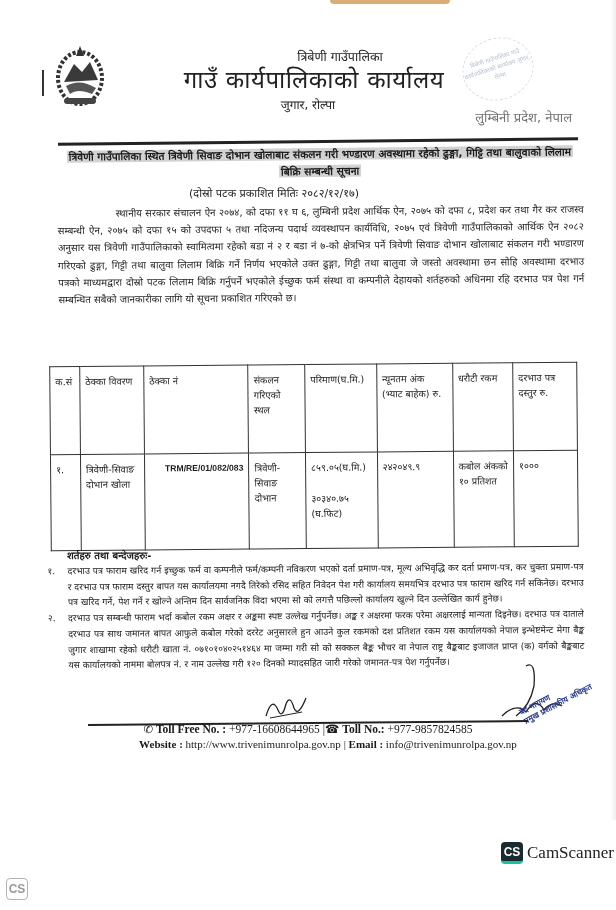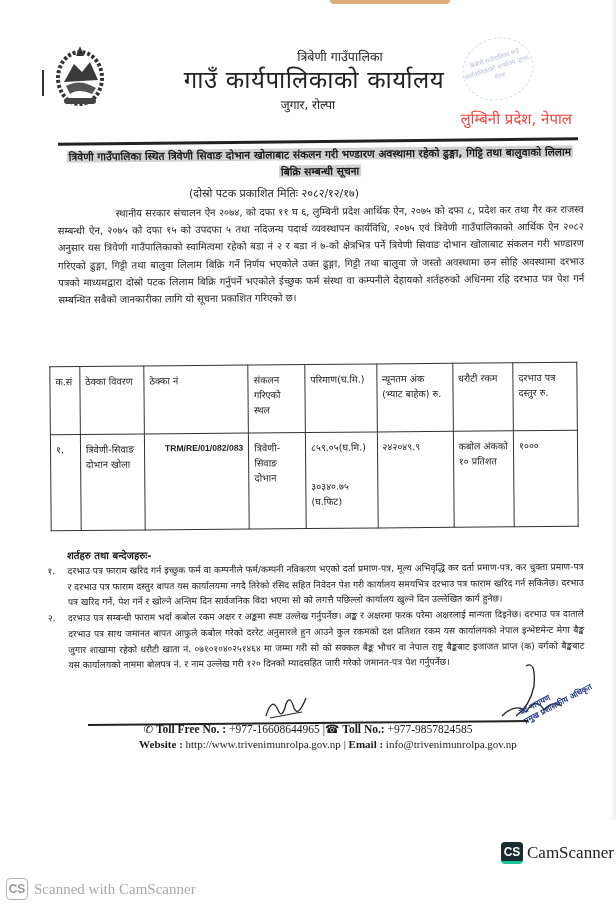--- a/index.html
+++ b/index.html
@@ -7,38 +7,38 @@
   body { position: relative; font-family: "DejaVu Sans", sans-serif; color: #1c1c1c; }
 
   .top-smudge { position: absolute; left: 330px; top: 0; width: 120px; height: 4px; background: #c98a3a; border-radius: 0 0 60px 60px; opacity: .7; }
 
   .logo { position: absolute; left: 56px; top: 42px; width: 48px; height: 68px; }
   .left-mark { position: absolute; left: 42px; top: 70px; width: 2px; height: 26px; background: #333; }
 
   .hdr-sub { position: absolute; left: 0; width: 616px; text-align: center; top: 48px; font-size: 12.5px; color: #222; margin-left: 32px; }
   .hdr-title { position: absolute; left: 0; width: 616px; text-align: center; top: 62px; font-size: 24px; color: #222; letter-spacing: .5px; margin-left: 6px; }
   .hdr-addr { position: absolute; left: 0; width: 616px; text-align: center; top: 96px; font-size: 12px; color: #222; }
-  .hdr-province { position: absolute; right: 44px; top: 108px; font-size: 15px; color: #ef4444; }
+  .hdr-province { position: absolute; right: 44px; top: 108px; font-size: 13px; color: #737373; }
 
   .stamp-top { position: absolute; left: 462px; top: 38px; width: 72px; height: 62px; border-radius: 50%; border: 1px dashed #b9c4d8; opacity: .6; transform: rotate(-18deg); }
   .stamp-top span { display:block; font-size: 6px; color:#7d8fb0; text-align:center; margin-top: 14px; line-height: 9px; }
 
   .rule { position: absolute; left: 58px; top: 140px; width: 520px; height: 3px; background: #222; transform: rotate(-0.6deg); }
 
   .banner { position: absolute; left: 60px; top: 146px; width: 520px; text-align: center; font-size: 10.6px; font-weight: bold; color: #1c1c1c; line-height: 17px; transform: rotate(-0.6deg); }
   .banner .hl { background: #d2d2d2; padding: 0 2px; }
 
   .pub-date { position: absolute; left: 0; width: 548px; text-align: center; top: 185px; font-size: 11px; color: #222; }
 
   .para { position: absolute; left: 58px; top: 203px; width: 526px; font-size: 9.9px; line-height: 17.2px; text-align: justify; color: #1f1f1f; transform: rotate(-0.5deg); }
   .para .indent { display: inline-block; width: 58px; }
 
   table.tbl { position: absolute; left: 50px; top: 364px; width: 528px; border-collapse: collapse; font-size: 9.5px; color: #1c1c1c; transform: rotate(-0.5deg); }
   .tbl th, .tbl td { border: 1.2px solid #333; vertical-align: top; text-align: left; padding: 7px 5px; font-weight: normal; line-height: 15px; }
-  .tbl th { height: 68px; border-radius: 15px; }
+  .tbl th { height: 88px; border-radius: 15px; }
   .tbl td { height: 96px; }
   .tbl .mono { font-family: "Liberation Sans", sans-serif; font-weight: bold; font-size: 8.6px; padding-left: 20px; }
 
   .terms-title { position: absolute; left: 67px; top: 548px; font-size: 10px; font-weight: bold; color: #222; }
   .terms { position: absolute; left: 48px; top: 562px; width: 536px; font-size: 9.1px; line-height: 15.7px; color: #222; text-align: justify; transform: rotate(-0.5deg); }
   .term { display: flex; }
   .term .num { width: 20px; flex: none; }
   .term .txt { flex: 1; }
 
   .sig-left { position: absolute; left: 262px; top: 692px; width: 48px; height: 30px; }
@@ -110,21 +110,21 @@
     </tr>
   </thead>
   <tbody>
     <tr>
       <td>१.</td>
       <td>त्रिवेणी-सिवाङ दोभान खोला</td>
       <td class="mono">TRM/RE/01/082/083</td>
       <td>त्रिवेणी-सिवाङ दोभान</td>
       <td>
         <div>८५९.०५(घ.मि.)</div>
-        <div style="margin-top:24px">३०३४०.७५ (घ.फिट)</div>
+        <div style="margin-top:16px">३०३४०.७५ (घ.फिट)</div>
       </td>
       <td>२४२०४९.९</td>
       <td>कबोल अंकको १० प्रतिशत</td>
       <td>१०००</td>
     </tr>
   </tbody>
 </table>
 
 <div class="terms-title">शर्तहरु तथा बन्देजहरुः-</div>
 <div class="terms">
@@ -167,14 +167,13 @@
   <b>Email :</b>
   <span>info@trivenimunrolpa.gov.np</span>
 </div>
 
 <div class="cs-badge">
   <div class="cs-icon">CS</div>
   <span class="cs-text">CamScanner</span>
 </div>
 <div class="scanned">
   <div class="scanned-icon">CS</div>
-  <span class="scanned-text">Scanned with CamScanner</span>
 </div>
 
 </body></html>

